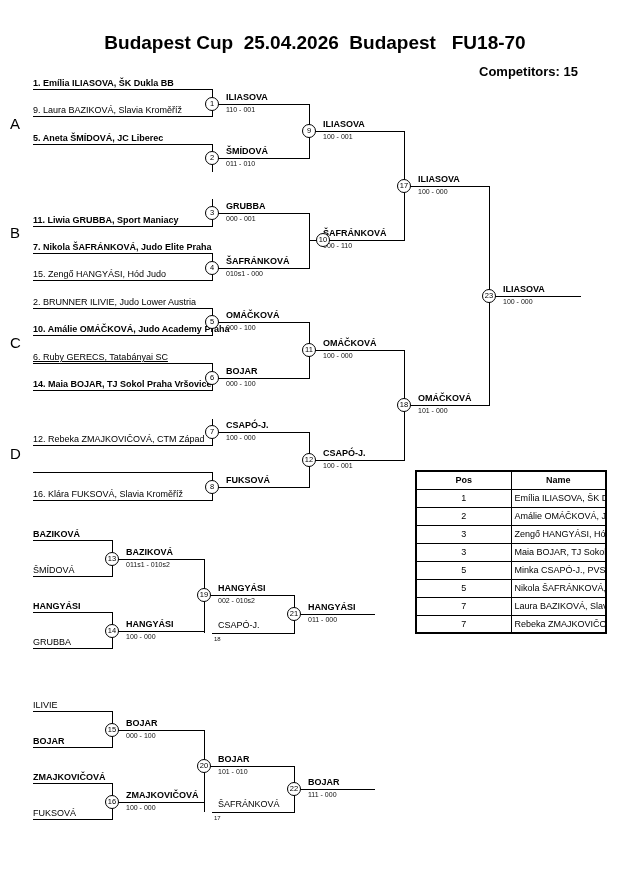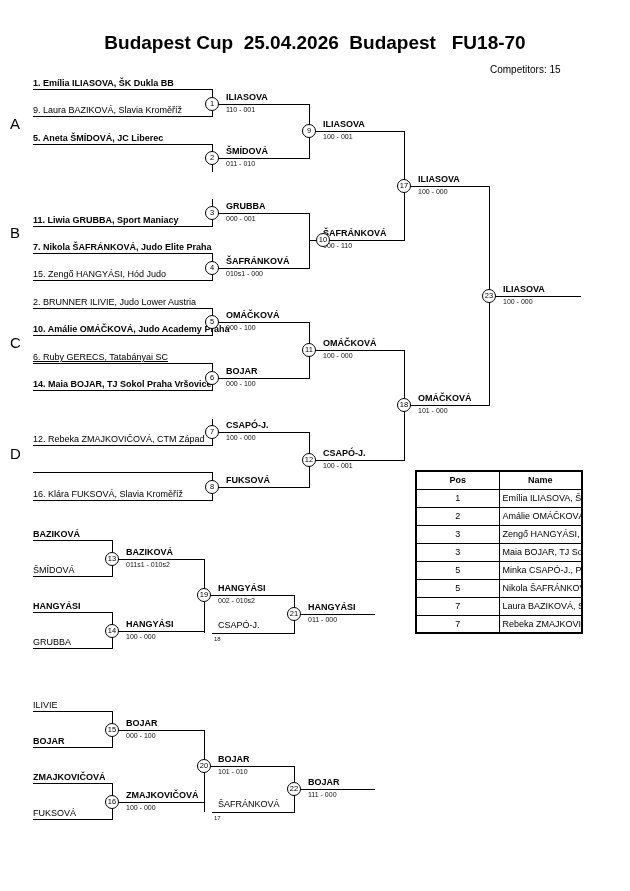--- a/index.html
+++ b/index.html
@@ -5,42 +5,42 @@
   * { margin:0; padding:0; box-sizing:border-box; }
   body { background:#fff; }
   #sheet {
     position:relative; width:630px; height:891px; background:#fff;
     font-family:"Liberation Sans", sans-serif; color:#000; overflow:hidden;
   }
   .title {
     position:absolute; left:0; top:32px; width:630px; text-align:center;
     font-size:19px; font-weight:bold; white-space:pre;
   }
-  .competitors { position:absolute; left:490px; top:64px; font-size:10px; }
+  .competitors { position:absolute; left:479px; top:64px; font-size:13px;font-weight:bold; }
   .section-label { position:absolute; left:10px; font-size:15px; }
   .slot {
     position:absolute; left:33px; width:180px; height:13px;
     border-bottom:1px solid #000; font-size:9px; line-height:13px; white-space:nowrap;
   }
   .rslot { width:80px; }
   .bold { font-weight:bold; }
   .vline { position:absolute; width:0; border-left:1px solid #000; }
   .hline { position:absolute; height:0; border-top:1px solid #000; }
   .circle {
     position:absolute; width:14px; height:14px; background:#fff;
     border:1px solid #000; border-radius:50%; font-size:7.5px; line-height:12px;
     text-align:center; z-index:3;
   }
   .winner { position:absolute; font-size:9px; font-weight:bold; white-space:nowrap; z-index:2; }
   .winner.reg { font-weight:normal; }
   .score { position:absolute; font-size:7px; color:#111; white-space:nowrap; z-index:2; }
   .src { position:absolute; font-size:6px; color:#111; z-index:2; }
   .results { position:absolute; left:415px; top:470px; width:192px; }
   .results-title { width:192px; text-align:center; font-weight:bold; font-size:11px; margin-bottom:4px; }
-  table.results-table { border-collapse:collapse; border:2px solid #000; width:168px; table-layout:fixed; }
+  table.results-table { border-collapse:collapse; border:2px solid #000; width:192px; table-layout:fixed; }
   table.results-table th, table.results-table td {
     border:1px solid #000; height:18px; font-size:9px; padding:0 3px;
     overflow:hidden; white-space:nowrap;
   }
   table.results-table th { font-weight:bold; text-align:center; }
   td.pos { width:30px; text-align:center; }
   td.name { width:150px; text-align:left; }
 </style>
 </head>
 <body>

